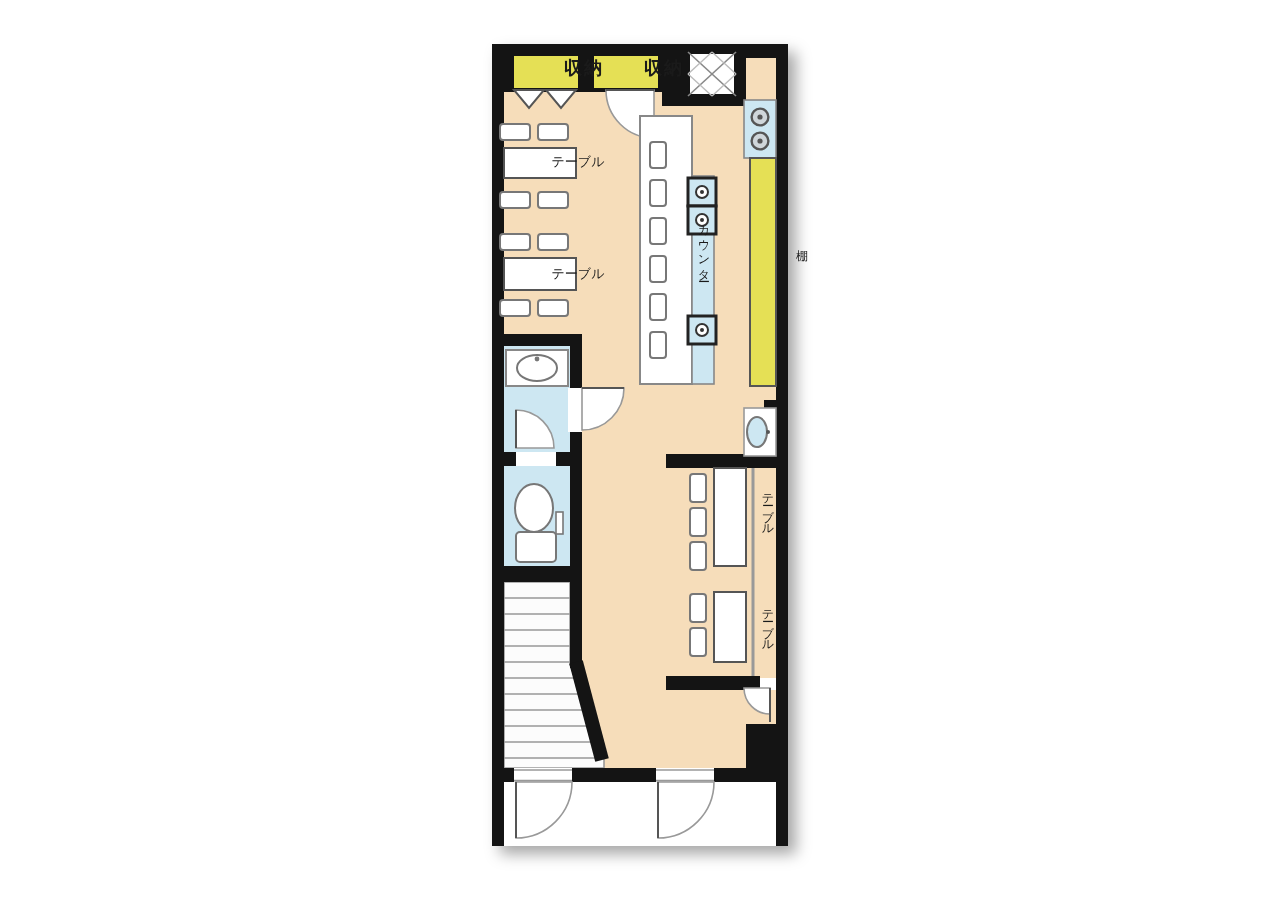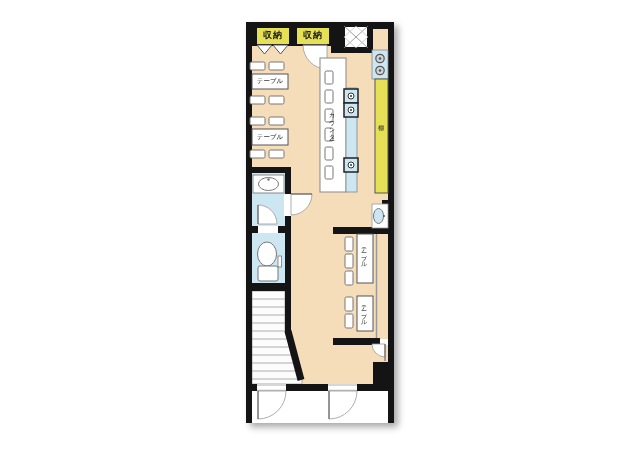--- a/index.html
+++ b/index.html
@@ -9,21 +9,21 @@
                box-shadow:4px 4px 7px rgba(0,0,0,.35);}
   svg{position:absolute;left:0;top:0;}
   .wall{fill:var(--wall,#141414);}
   .floor{fill:var(--floor,#f6ddba);}
   .water{fill:var(--water,#cde7f2);}
   .yellow{fill:var(--storage,#e5e055);}
   .fix{fill:#fff;stroke:#777;stroke-width:1;}
   .door{fill:#fff;stroke:#999;stroke-width:.8;}
   .leaf{stroke:#555;stroke-width:1;fill:none;}
   .tread{stroke:#999;stroke-width:.8;}
-  .lbl{position:absolute;color:#1a1a1a;line-height:1;white-space:nowrap;}
+  .lbl{position:absolute;color:#1a1a1a;line-height:1;white-space:nowrap;margin-left:19px;}
   .lbl-h{text-align:center;}
   .lbl-v{writing-mode:vertical-rl;text-orientation:upright;}
   .storage-lbl{font-size:9px;font-weight:bold;letter-spacing:1px;}
   .table-lbl{font-size:6.5px;}
   .small-v{font-size:6px;letter-spacing:.5px;}
 </style>
 </head>
 <body>
 
 <div class="stage">

